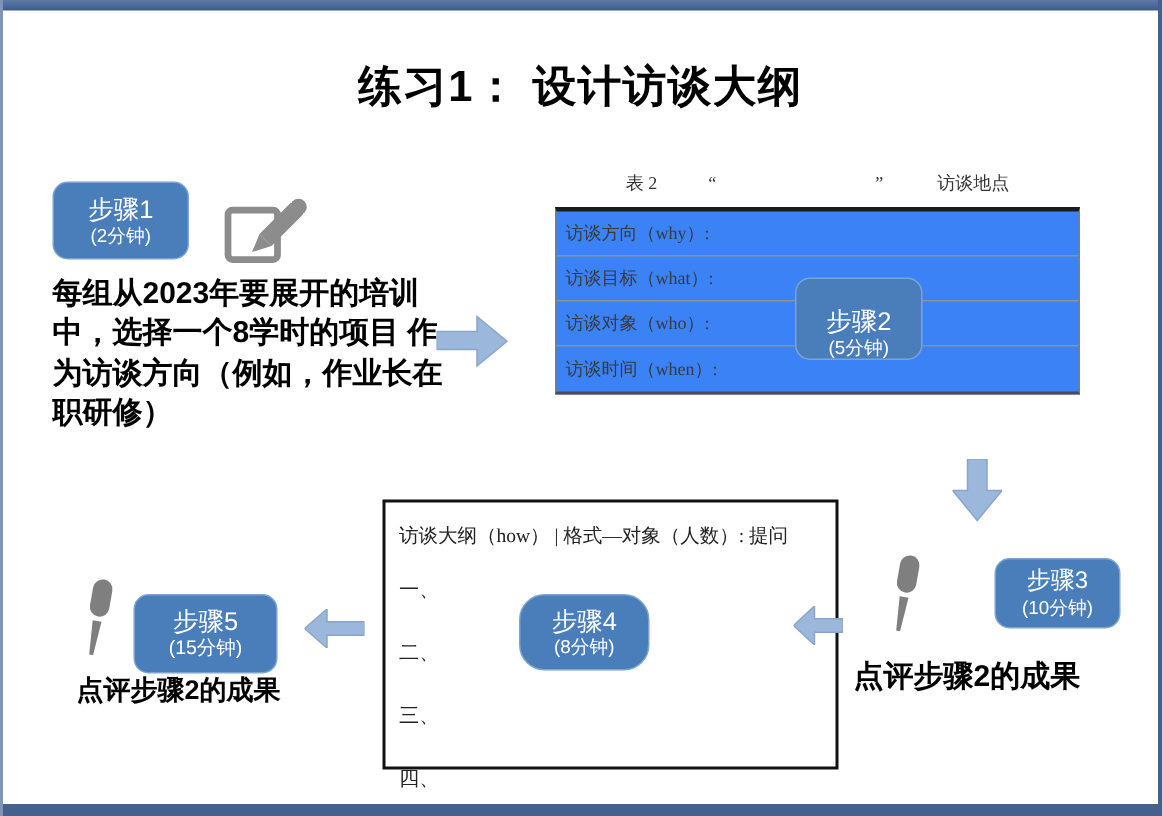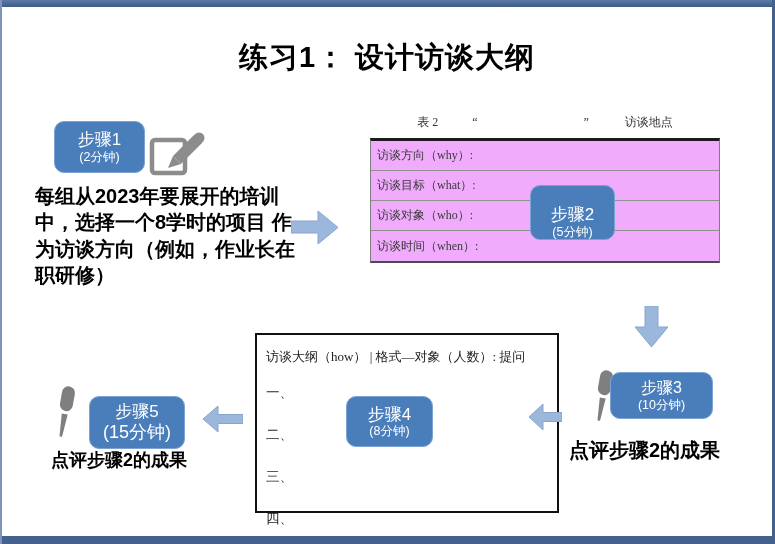--- a/index.html
+++ b/index.html
@@ -74,21 +74,21 @@
   .table-caption .cap-title { margin-left: 16px; }
 
   .interview-table {
     position: absolute;
     left: 368px; top: 138px;
     width: 350px;
     border-top: 3px solid #1c1c1c;
     border-left: 1px solid #7d7d7d;
     border-right: 1px solid #7d7d7d;
     border-bottom: 2px solid #4c4c4c;
-    background: #f0abfc;
+    background: #3b82f6;
     z-index: 1;
   }
   .table-row {
     height: 30px;
     display: flex;
     align-items: center;
     padding-left: 6px;
     font-size: 12px;
     color: #3a3a3a;
     font-family: "Liberation Serif", serif;
@@ -132,21 +132,21 @@
 </style>
 </head>
 <body>
 
 <div class="slide">
   <div class="bar top"></div>
   <div class="bar bottom"></div>
 
   <div class="slide-title">练习1： 设计访谈大纲</div>
 
-  <div class="step-box" style="left:52px; top:121px; width:91px; height:52px;">
+  <div class="step-box" style="left:33px; top:121px; width:91px; height:52px;">
     <span class="step-label">步骤1</span>
     <span class="step-duration">(2分钟)</span>
   </div>
 
   <svg class="icon" style="left:146px; top:129px;" width="62" height="50" viewBox="0 0 62 50">
     <rect x="4" y="11" width="33" height="33" rx="3" fill="#ffffff" stroke="#8c8c8c" stroke-width="4.5"></rect>
     <polygon points="25,27 46,6 54,14 33,35" fill="#8c8c8c"></polygon>
     <polygon points="25,27 33,35 20,39" fill="#8c8c8c"></polygon>
     <circle cx="51" cy="9" r="5.5" fill="#8c8c8c"></circle>
   </svg>
@@ -178,52 +178,52 @@
 
   <svg class="arrow" style="left:633px; top:306px;" width="33" height="42" viewBox="0 0 33 42">
     <polygon points="10,0 23,0 23,21 33,21 16.5,41 0,21 10,21" fill="#9cb7dc" stroke="#8aa5cc" stroke-width="1"></polygon>
   </svg>
 
   <svg class="icon" style="left:588px; top:369px; transform:rotate(10deg);" width="26" height="55" viewBox="0 0 26 55">
     <rect x="6.5" y="1" width="13" height="25" rx="6.5" fill="#7f7f7f"></rect>
     <path d="M10 29 L16 29 L14.3 52 L11.7 52 Z" fill="#7f7f7f"></path>
   </svg>
 
-  <div class="step-box" style="left:608px; top:372px; width:103px; height:47px;">
+  <div class="step-box" style="left:661px; top:372px; width:84px; height:47px;">
     <span class="step-label" style="font-size:16px;">步骤3</span>
     <span class="step-duration">(10分钟)</span>
   </div>
 
   <div class="note right">点评步骤2的成果</div>
 
   <div class="outline-box">
     <div class="outline-header">访谈大纲（how） | 格式—对象（人数）: 提问</div>
     <div class="outline-item">一、</div>
     <div class="outline-item">二、</div>
     <div class="outline-item">三、</div>
     <div class="outline-item">四、</div>
   </div>
 
-  <div class="step-box" style="left:344px; top:396px; width:87px; height:51px;">
+  <div class="step-box" style="left:344px; top:396px; width:87px; height:51px;border-radius:17px;">
     <span class="step-label">步骤4</span>
     <span class="step-duration">(8分钟)</span>
   </div>
 
   <svg class="arrow" style="left:527px; top:404px;" width="33" height="26" viewBox="0 0 33 26">
     <polygon points="33,8.5 14,8.5 14,0 0,13 14,26 14,17.5 33,17.5" fill="#9cb7dc" stroke="#8aa5cc" stroke-width="1"></polygon>
   </svg>
 
   <svg class="arrow" style="left:201px; top:406px;" width="40" height="26" viewBox="0 0 40 26">
     <polygon points="40,8.5 15,8.5 15,0 0,13 15,26 15,17.5 40,17.5" fill="#9cb7dc" stroke="#8aa5cc" stroke-width="1"></polygon>
   </svg>
 
   <svg class="icon" style="left:50px; top:385px; transform:rotate(10deg);" width="26" height="55" viewBox="0 0 26 55">
     <rect x="6.5" y="1" width="13" height="25" rx="6.5" fill="#7f7f7f"></rect>
     <path d="M10 29 L16 29 L14.3 52 L11.7 52 Z" fill="#7f7f7f"></path>
   </svg>
 
   <div class="step-box" style="left:87px; top:396px; width:96px; height:53px;">
     <span class="step-label">步骤5</span>
-    <span class="step-duration" style="font-size:18px;">(15分钟)</span>
+    <span class="step-duration" style="font-size:13px;">(15分钟)</span>
   </div>
 
   <div class="note left">点评步骤2的成果</div>
 </div>
 
 </body></html>

